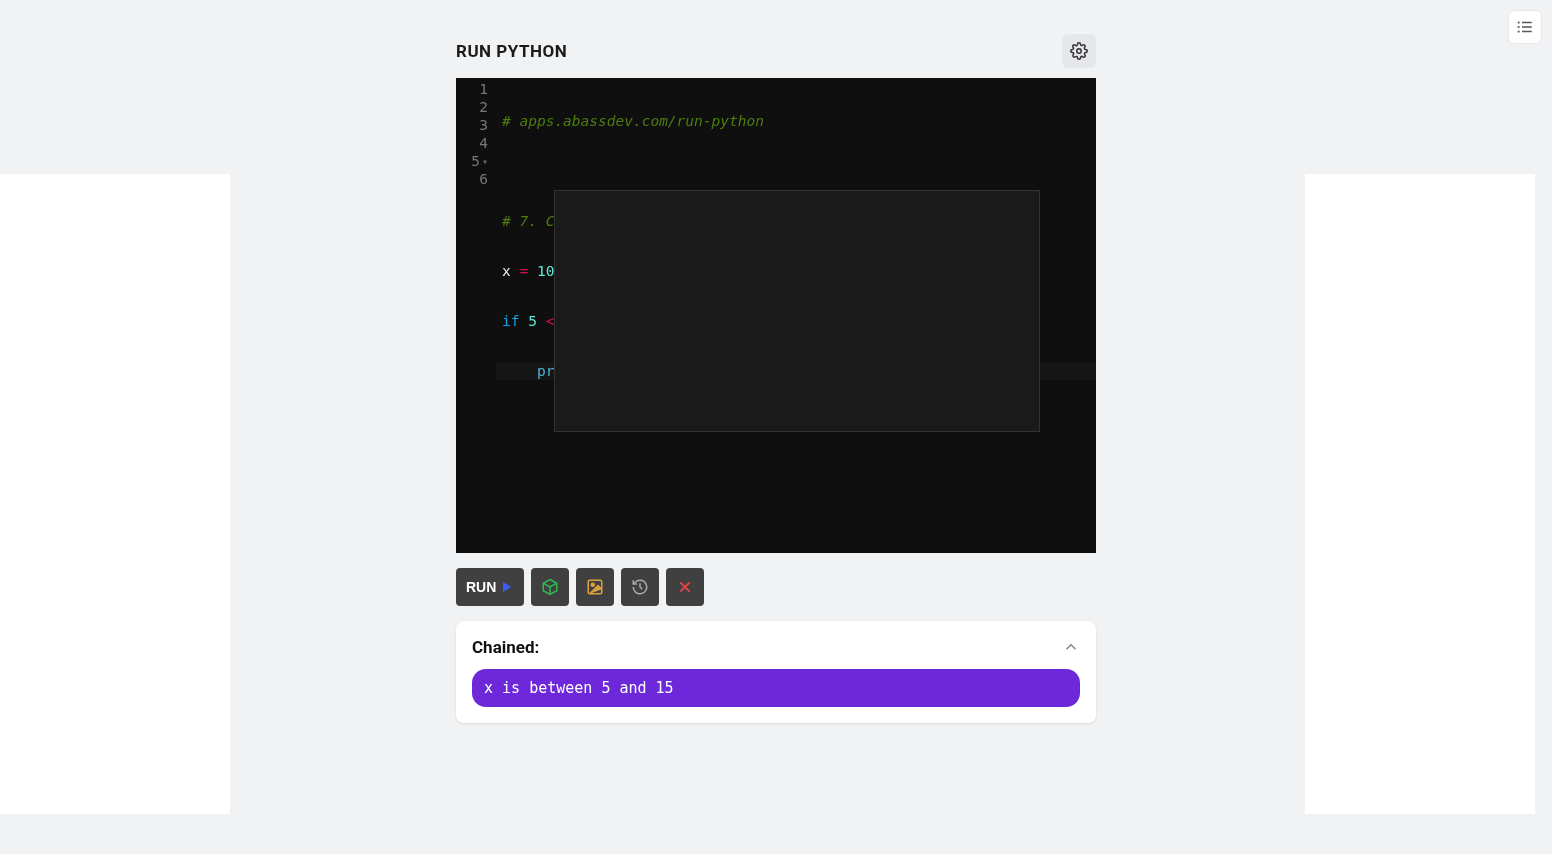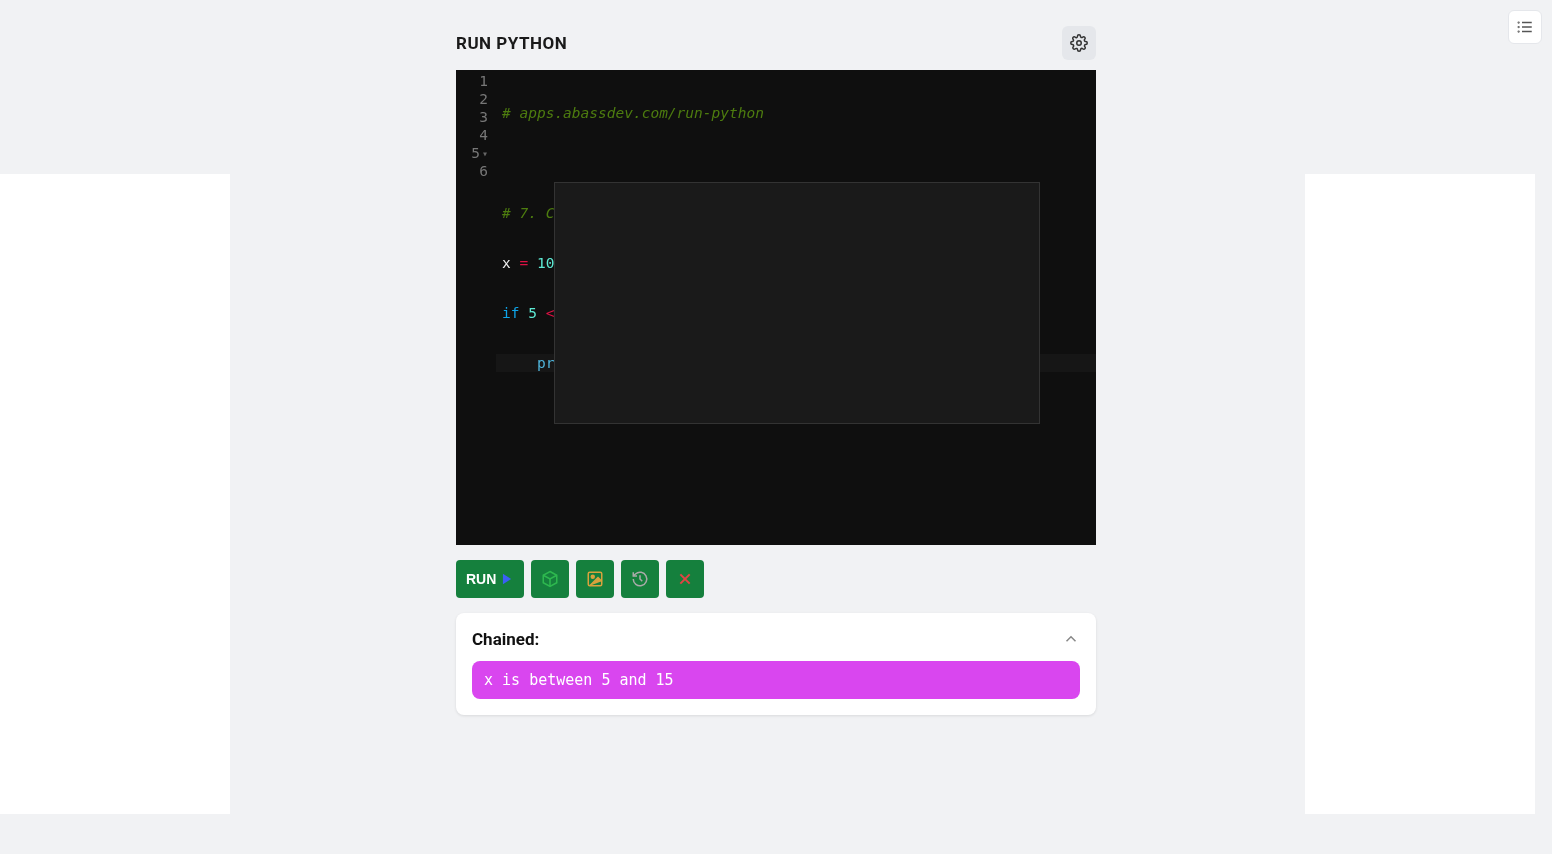--- a/index.html
+++ b/index.html
@@ -5,21 +5,21 @@
     * { margin: 0; padding: 0; box-sizing: border-box; }
     body {
       background: #f1f2f4;
       font-family: -apple-system, BlinkMacSystemFont, "Segoe UI", Roboto, sans-serif;
       width: 1552px;
       height: 854px;
       overflow: hidden;
     }
     .container {
       width: 640px;
-      margin: 4px auto;
+      margin: 12px auto;
       padding-top: 22px;
     }
     .header {
       display: flex;
       justify-content: space-between;
       align-items: center;
       margin-bottom: 10px;
     }
     .title {
       font-size: 17px;
@@ -125,21 +125,21 @@
       height: 242px;
       background: #1a1a1a;
       border: 1px solid #333;
     }
     .toolbar {
       display: flex;
       gap: 7px;
       margin-top: 15px;
     }
     .tool-btn {
-      background: #15803d;
+      background: #404040;
       border: none;
       border-radius: 4px;
       height: 38px;
       min-width: 38px;
       display: flex;
       align-items: center;
       justify-content: center;
       cursor: pointer;
       padding: 0 10px;
     }
@@ -161,23 +161,23 @@
       justify-content: space-between;
       align-items: center;
       margin-bottom: 12px;
     }
     .output-title {
       font-size: 17px;
       font-weight: 700;
       color: #111;
     }
     .output-content {
-      background: #d946ef;
+      background: #6d28d9;
       color: #fff;
-      border-radius: 8px;
+      border-radius: 14px;
       padding: 10px 12px;
       font-family: "Menlo", "Monaco", "Consolas", monospace;
       font-size: 15px;
     }
     .ad-left, .ad-right {
       position: absolute;
       top: 174px;
       width: 230px;
       height: 640px;
       background: #fff;

